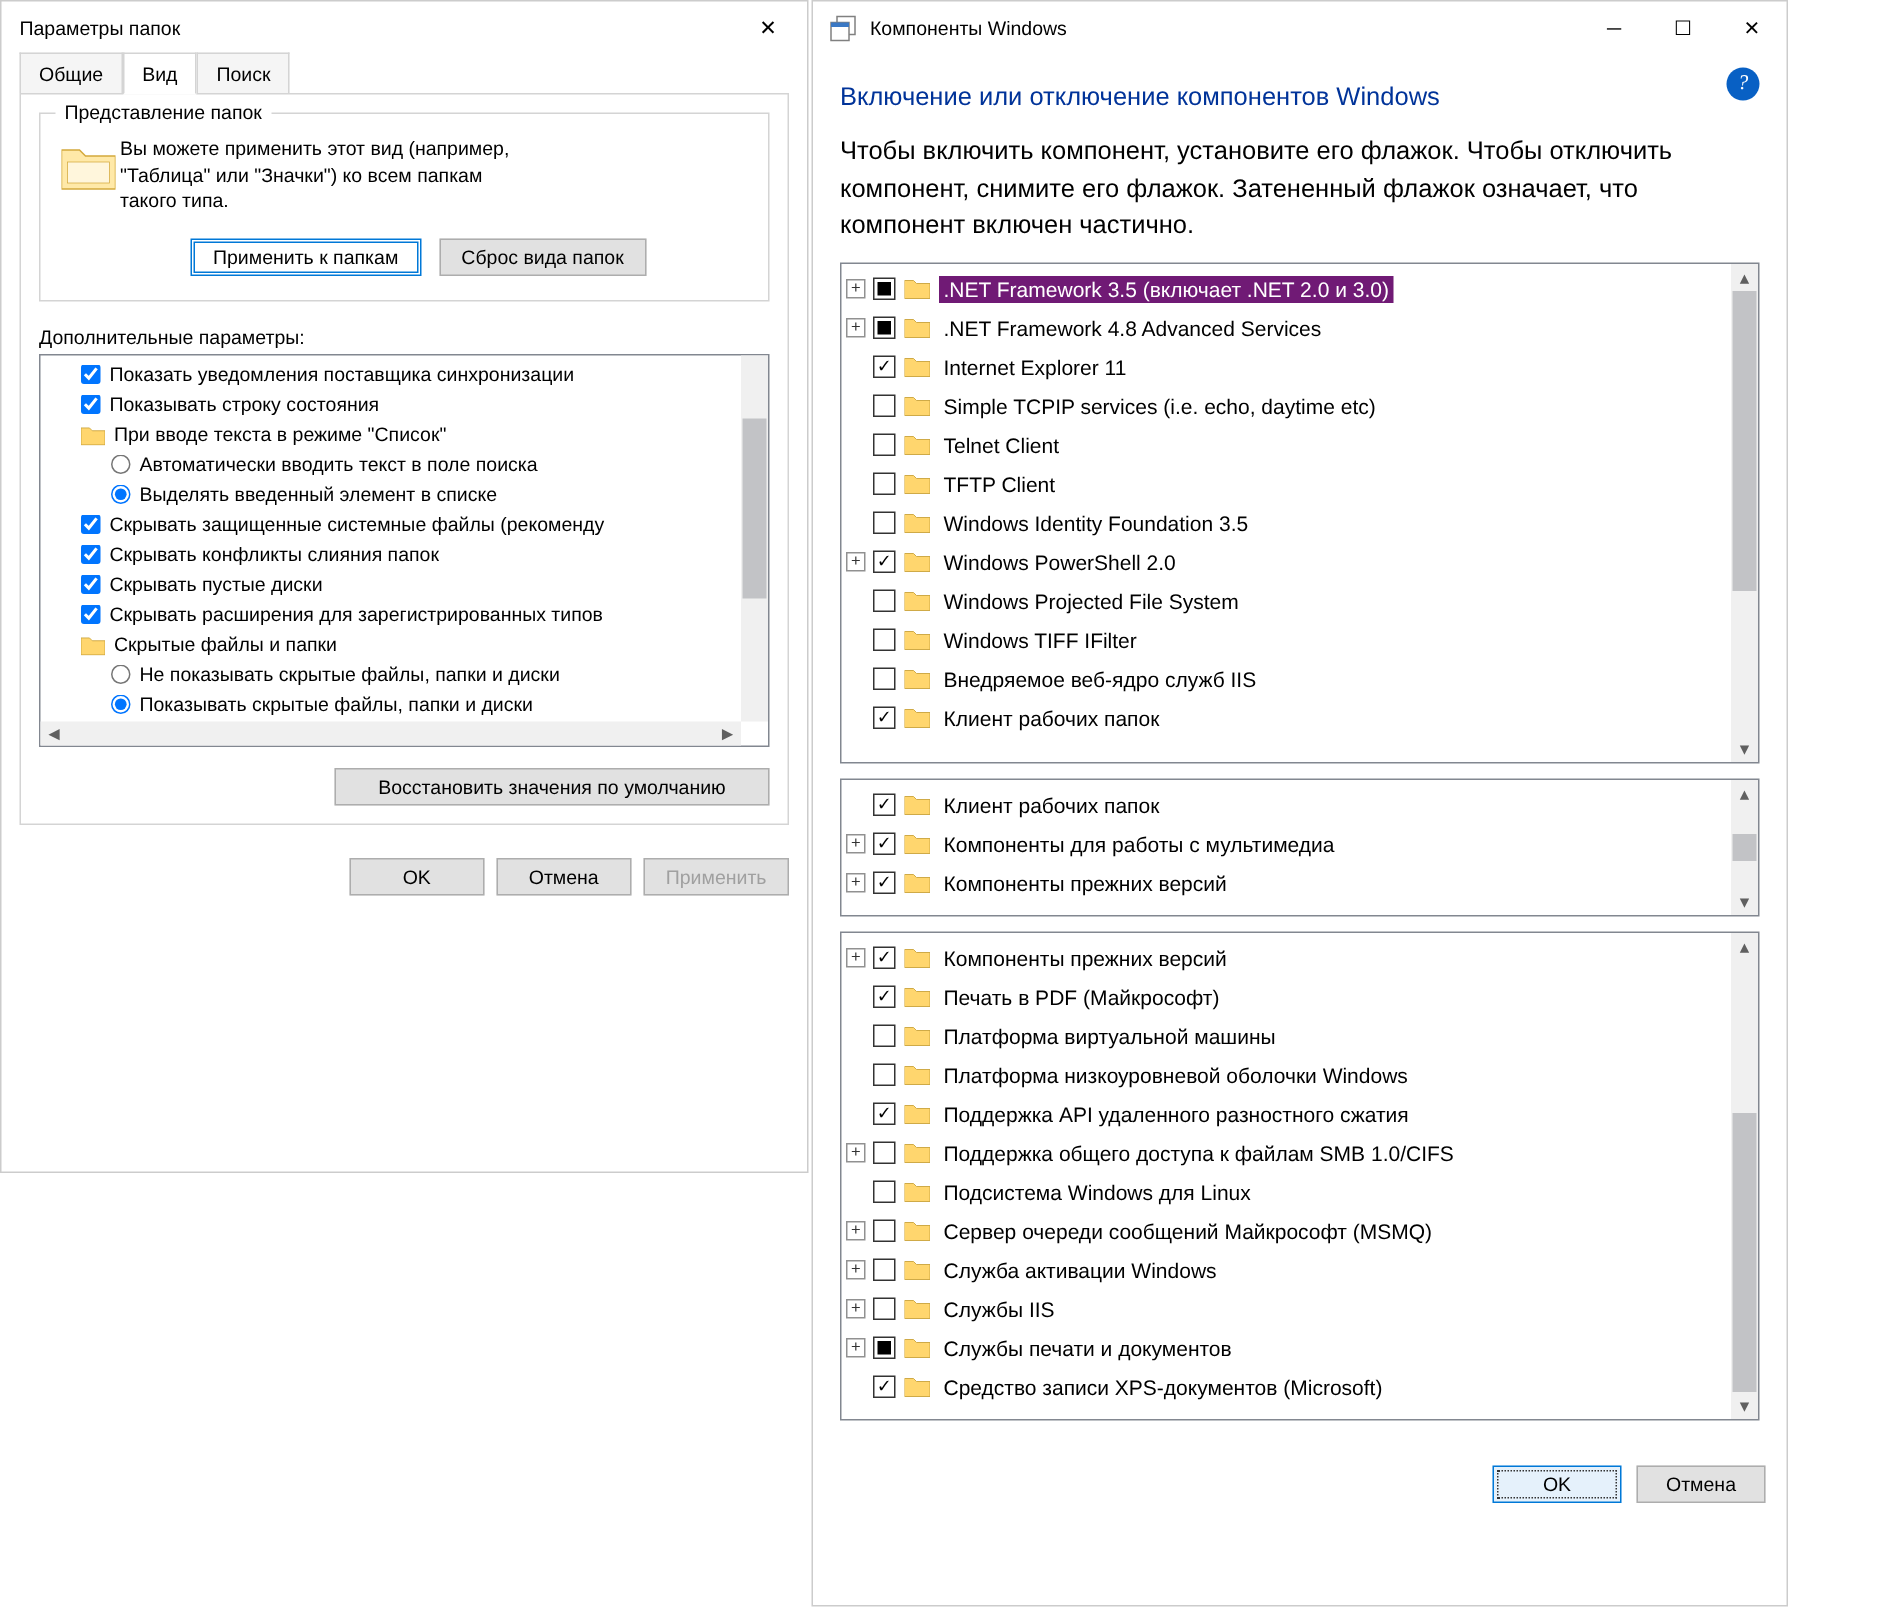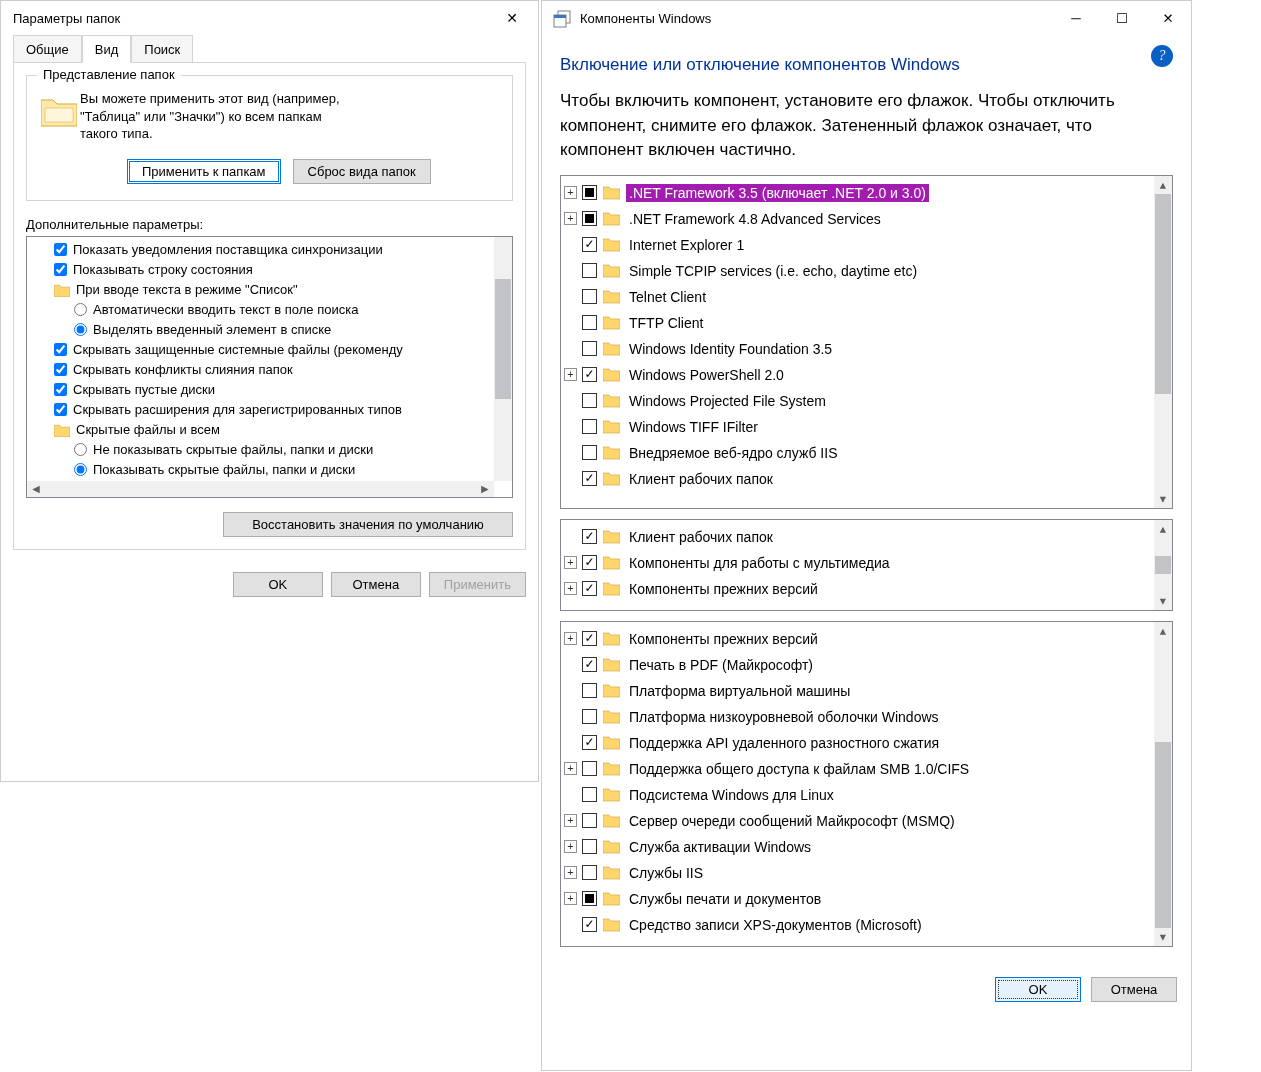--- a/index.html
+++ b/index.html
@@ -71,21 +71,21 @@
   .tree .t-scroll .up,.tree .t-scroll .dn{ height:18px; display:flex; align-items:center; justify-content:center; color:#606060; cursor:pointer;}
   .tree .t-scroll .thumb{ position:absolute; left:1px; right:1px; background:#c2c3c6;}
   .trow { display:flex; align-items:center; height:26px; font-size:14px; white-space:nowrap;}
   .exp { width:13px; height:13px; border:1px solid #919191; display:inline-flex; align-items:center; justify-content:center; font-size:11px; line-height:1; color:#333; margin-right:5px; flex:none; cursor:pointer; background:#fff;}
   .exp.empty{ border:none; background:none;}
   .cb { width:15px; height:15px; border:1px solid #333; margin-right:6px; flex:none; display:inline-flex; align-items:center; justify-content:center; cursor:pointer; background:#fff;}
   .cb.checked::after{ content:"✓"; font-size:12px; color:#000; margin-top:-1px;}
   .cb.indet::after{ content:""; width:9px; height:9px; background:#000;}
   .fico2{ width:17px; height:15px; margin-right:6px; flex:none;}
   .trow .txt{ padding:1px 3px;}
-  .trow .sel{ background:#a21caf; color:#fff;}
+  .trow .sel{ background:#701a75; color:#fff;}
   .footer-btns { display:flex; justify-content:flex-end; gap:10px; padding:8px 14px 12px 0;}
   .footer-btns .btn{ min-width:86px;}
   .footer-btns .btn.focus{ border:1px solid #0078d7; outline:1px dotted #333; outline-offset:-4px; background:#e5f1fb;}
 </style>
 </head>
 <body>
 
 <svg width="0" height="0" style="position:absolute">
   <defs>
     <g id="folder-icon-svg">
@@ -180,21 +180,21 @@
           <div class="row">
             <span class="ind1"></span>
             <input type="checkbox" checked="" style="">
             <span>Скрывать расширения для зарегистрированных типов</span>
           </div>
           <div class="row">
             <span class="ind1"></span>
             <svg class="fico" viewBox="0 0 17 14">
               <use href="#folder-icon-svg"></use>
             </svg>
-            <span>Скрытые файлы и всем</span>
+            <span>Скрытые файлы и папки</span>
           </div>
           <div class="row">
             <span class="ind2"></span>
             <input type="radio" style="">
             <span>Не показывать скрытые файлы, папки и диски</span>
           </div>
           <div class="row">
             <span class="ind2"></span>
             <input type="radio" checked="" style="">
             <span>Показывать скрытые файлы, папки и диски</span>
@@ -256,21 +256,21 @@
               <use href="#folder-icon-svg"></use>
             </svg>
             <span class="txt ">.NET Framework 4.8 Advanced Services</span>
           </div>
           <div class="trow">
             <span class="exp empty"></span>
             <span class="cb checked"></span>
             <svg class="fico2" viewBox="0 0 17 15">
               <use href="#folder-icon-svg"></use>
             </svg>
-            <span class="txt ">Internet Explorer 1</span>
+            <span class="txt ">Internet Explorer 11</span>
           </div>
           <div class="trow">
             <span class="exp empty"></span>
             <span class="cb "></span>
             <svg class="fico2" viewBox="0 0 17 15">
               <use href="#folder-icon-svg"></use>
             </svg>
             <span class="txt ">Simple TCPIP services (i.e. echo, daytime etc)</span>
           </div>
           <div class="trow">

